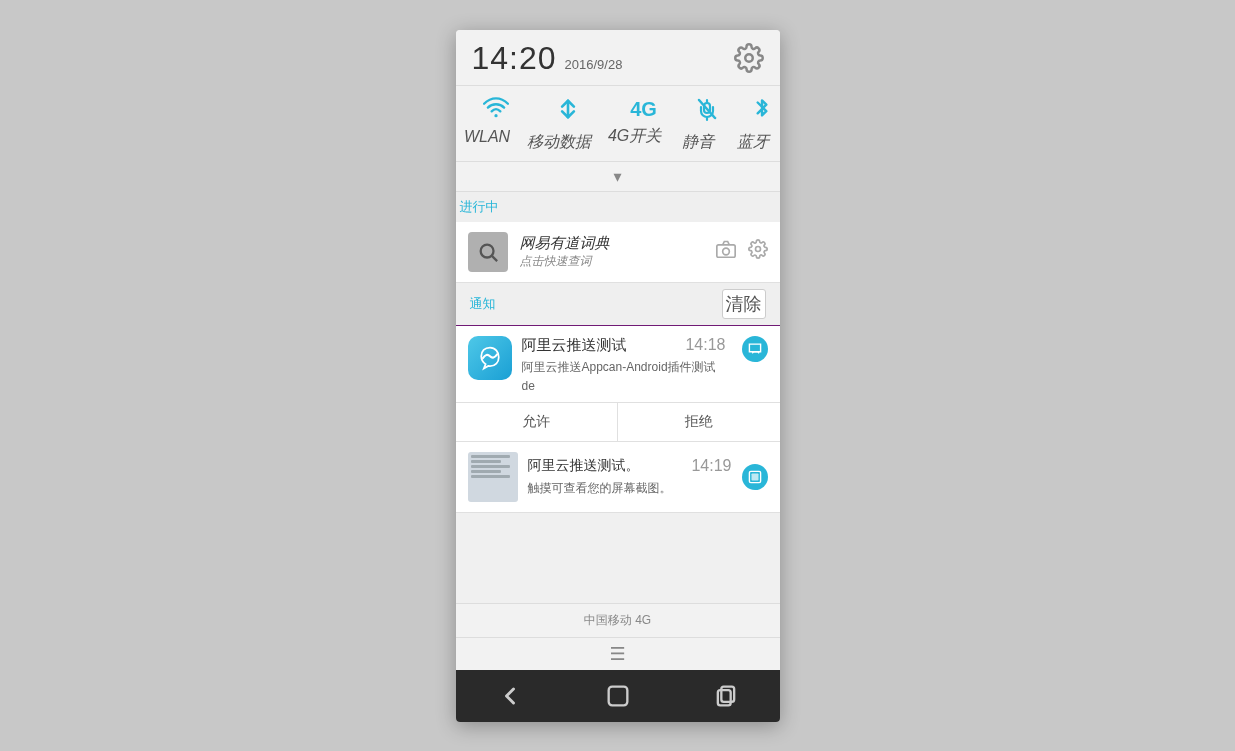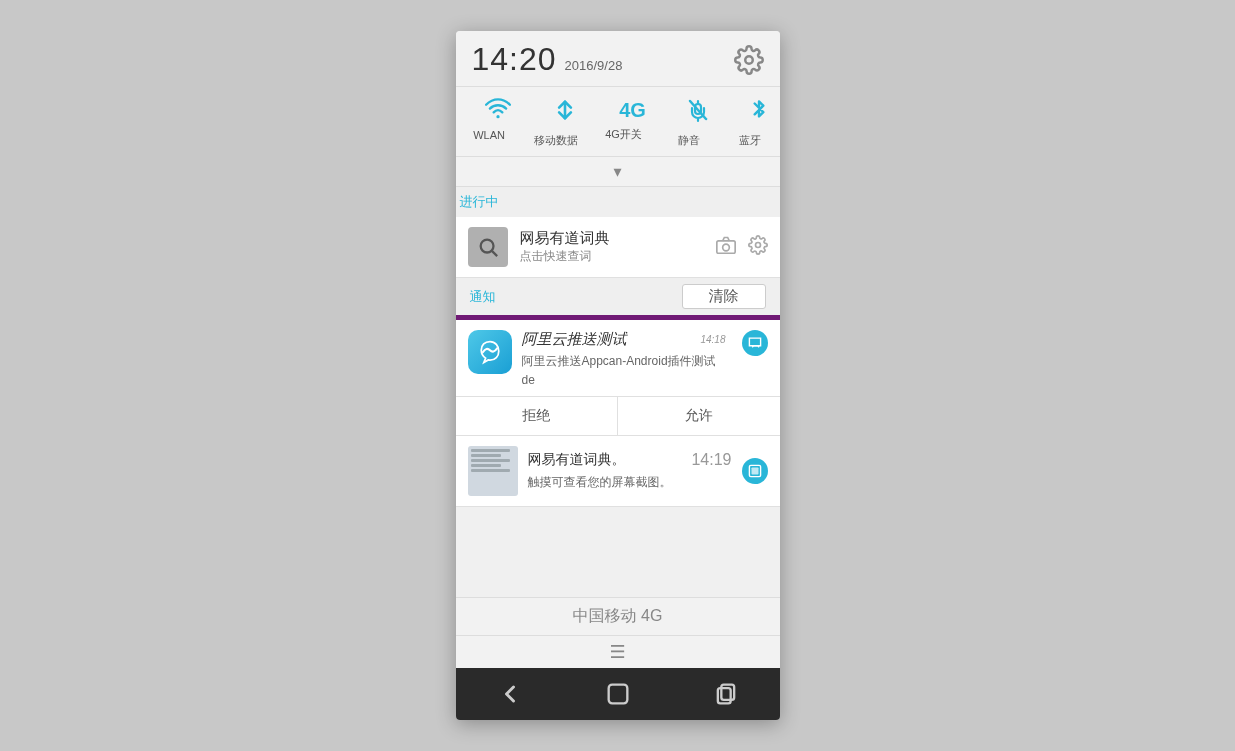--- a/index.html
+++ b/index.html
@@ -64,22 +64,23 @@
     }
     .toggle-icon {
       font-size: 22px;
       color: #29b6d8;
       margin-left: 18px;
     }
     .toggle-icon.muted {
       color: #29b6d8;
     }
     .toggle-label {
-      font-size: 11px;
+      font-size: 16px;
       color: #555;
+      font-style: italic;
     }
     
     .expand-row {
       background: #f2f2f2;
       display: flex;
       justify-content: center;
       padding: 5px 0;
       border-bottom: 1px solid #ddd;
     }
     .chevron-down {
@@ -94,20 +95,21 @@
       background: #efefef;
     }
     
     .youdao-notification {
       background: #fff;
       display: flex;
       align-items: center;
       padding: 10px 12px;
       border-bottom: 1px solid #e0e0e0;
       gap: 12px;
+      font-style: italic;
     }
     .youdao-search-icon {
       width: 40px;
       height: 40px;
       background: #b0b0b0;
       border-radius: 4px;
       display: flex;
       align-items: center;
       justify-content: center;
       color: #666;
@@ -136,31 +138,31 @@
       font-size: 18px;
       cursor: pointer;
     }
     
     .notif-header {
       display: flex;
       align-items: center;
       justify-content: space-between;
       padding: 6px 14px;
       background: #efefef;
-      border-bottom: 5px solid #701a75;
+      border-bottom: 1px solid #701a75;
     }
     .notif-label {
       font-size: 13px;
       color: #29b6d8;
     }
     .clear-btn {
       border: 1px solid #ccc;
       background: #fff;
-      padding: 2px 26px;
-      font-size: 15px;
+      padding: 2px 3px;
+      font-size: 18px;
       color: #555;
       border-radius: 3px;
       cursor: pointer;
     }
     
     .aliyun-notification {
       background: #fff;
       border-bottom: 1px solid #e0e0e0;
     }
     .aliyun-top {
@@ -185,29 +187,28 @@
       fill: white;
     }
     .aliyun-content {
       flex: 1;
     }
     .aliyun-title-row {
       display: flex;
       justify-content: space-between;
       align-items: center;
       margin-bottom: 2px;
-      font-style: italic;
     }
     .aliyun-title {
       font-size: 15px;
       color: #333;
       font-weight: 500;
     }
     .aliyun-time {
-      font-size: 10px;
+      font-size: 16px;
       color: #999;
     }
     .aliyun-desc {
       font-size: 12px;
       color: #666;
     }
     .aliyun-msg-icon {
       width: 26px;
       height: 26px;
       background: #29b6d8;
@@ -312,21 +313,21 @@
     
     .empty-area {
       background: #f0f0f0;
       height: 90px;
     }
     
     .carrier-bar {
       background: #f2f2f2;
       text-align: center;
       padding: 8px 8px;
-      font-size: 16px;
+      font-size: 12px;
       color: #888;
       border-top: 1px solid #ddd;
     }
     
     .nav-bar-top {
       background: #f2f2f2;
       display: flex;
       justify-content: center;
       padding: 5px 0;
       border-top: 1px solid #ddd;
@@ -486,36 +487,36 @@
         <span class="aliyun-desc">阿里云推送Appcan-Android插件测试de</span>
       </div>
       <div class="aliyun-msg-icon">
         <svg width="14" height="14" viewBox="0 0 20 18" fill="white">
           <path d="M2 2h16v11H2z" fill="none" stroke="white" stroke-width="2"></path>
           <path d="M6 15l2-2h6l2 2" fill="none" stroke="white" stroke-width="2"></path>
         </svg>
       </div>
     </div>
     <div class="aliyun-buttons">
+      <div class="aliyun-btn">允许</div>
       <div class="aliyun-btn">拒绝</div>
-      <div class="aliyun-btn">允许</div>
     </div>
   </div>
 
   <div class="screenshot-notification">
     <div class="screenshot-thumb">
       <div class="thumb-line medium"></div>
       <div class="thumb-line short"></div>
       <div class="thumb-line medium"></div>
       <div class="thumb-line short"></div>
       <div class="thumb-line medium"></div>
     </div>
     <div class="screenshot-content">
       <div class="screenshot-title-row">
-        <span class="screenshot-title">网易有道词典。</span>
+        <span class="screenshot-title">阿里云推送测试。</span>
         <span class="screenshot-time">14:19</span>
       </div>
       <span class="screenshot-desc">触摸可查看您的屏幕截图。</span>
     </div>
     <div class="screenshot-icon">
       <svg width="14" height="14" viewBox="0 0 20 20" fill="white">
         <rect x="2" y="2" width="16" height="16" rx="2" fill="none" stroke="white" stroke-width="2"></rect>
         <rect x="5" y="5" width="10" height="10" rx="1" fill="white" opacity="0.7"></rect>
       </svg>
     </div>

